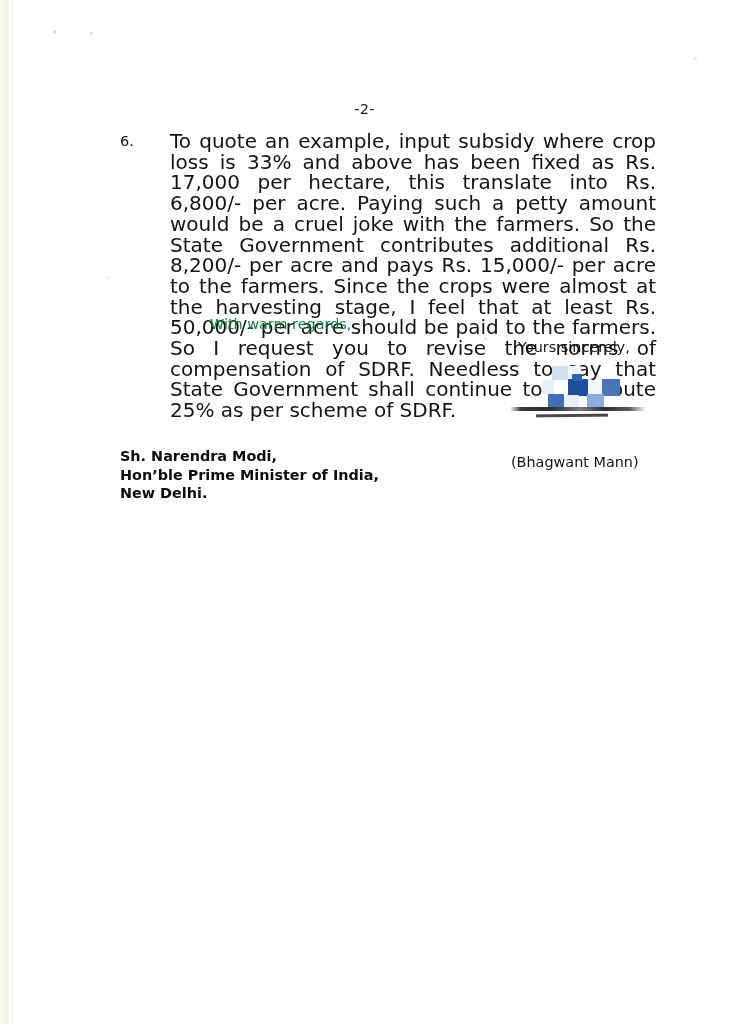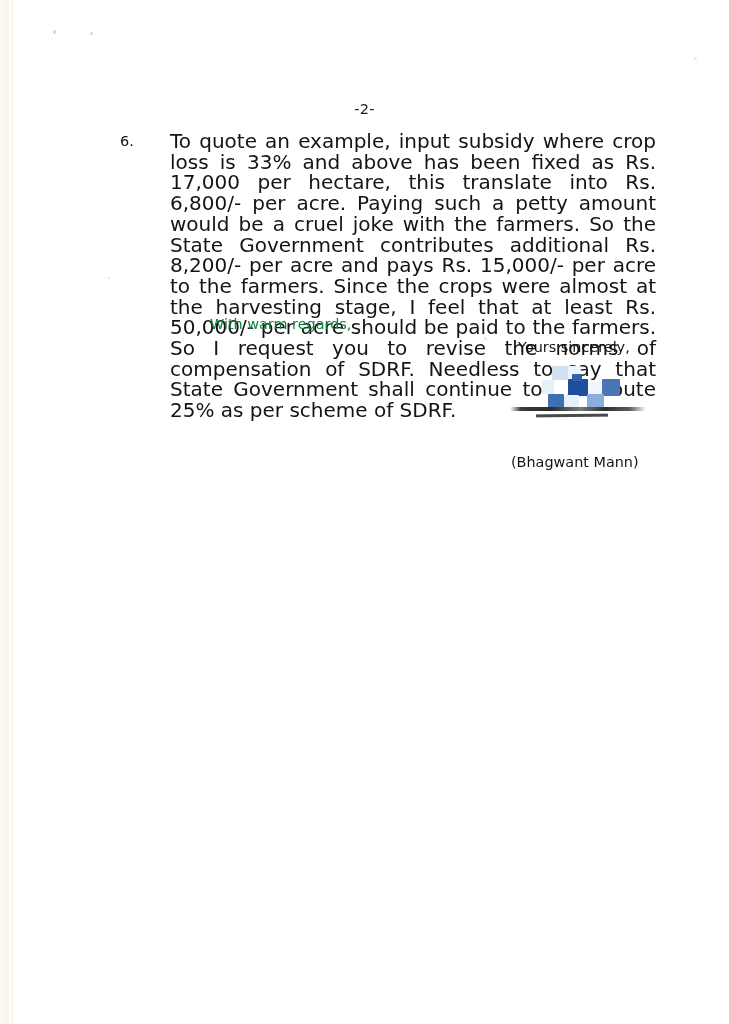--- a/index.html
+++ b/index.html
@@ -197,14 +197,19 @@
     <div class="sig-cell" style="left:37px;  top:30px; width:8px;  height:13px; background:#ffffff;"></div>
     <div class="sig-cell" style="left:45px;  top:28px; width:17px; height:17px; background:#8aaede;"></div>
     <div class="sig-cell" style="left:62px;  top:30px; width:14px; height:13px; background:#ffffff;"></div>
     <div class="sig-cell" style="left:30px;  top:8px;  width:10px; height:7px;  background:#2f63ad;"></div>
   </div>
   <div class="sig-rule"></div>
   <div class="sig-stroke"></div>
 
   <div class="signer-name">(Bhagwant Mann)</div>
 
+  <div class="addressee">
+    <div>Sh. Narendra Modi,</div>
+    <div>Hon’ble Prime Minister of India,</div>
+    <div>New Delhi.</div>
+  </div>
 
 </div>
 
 </body></html>

